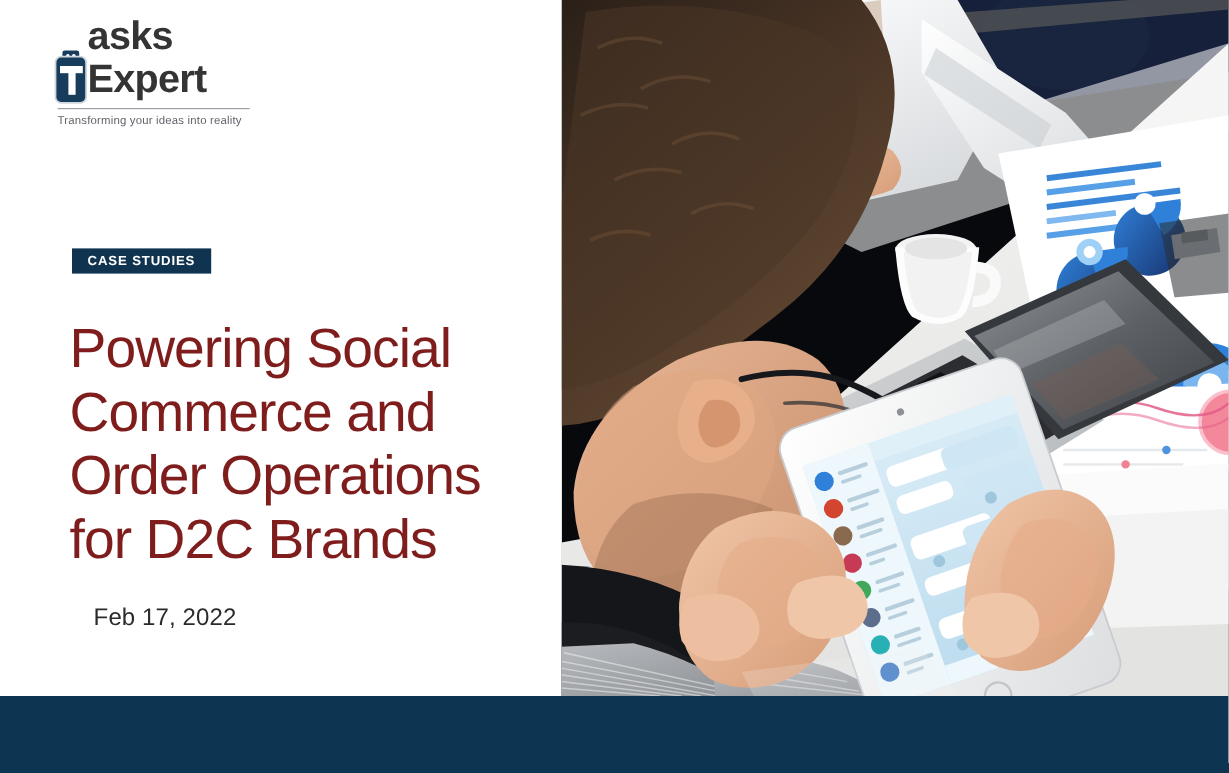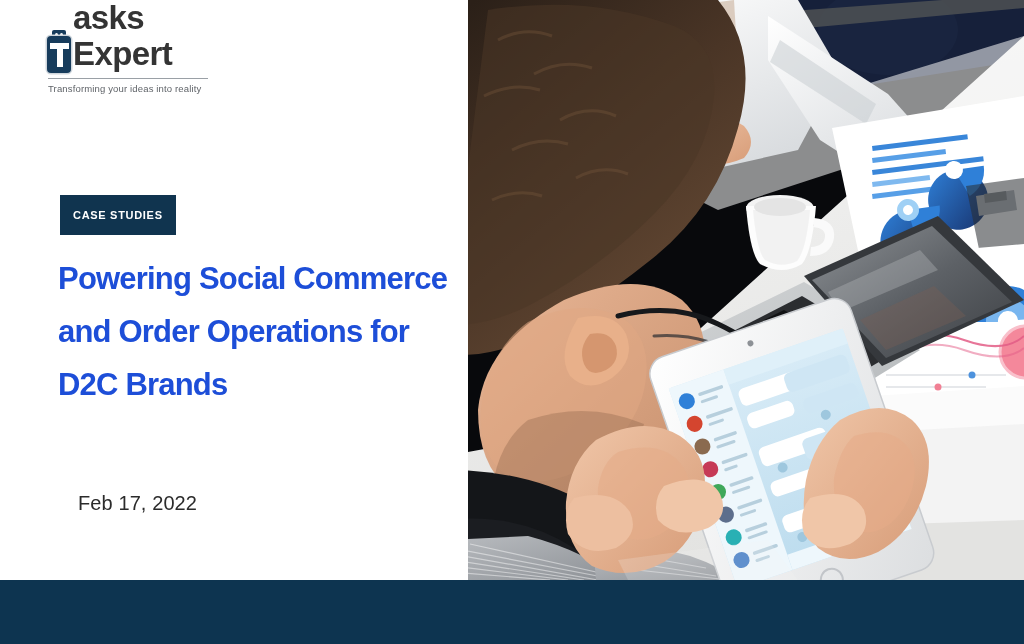--- a/index.html
+++ b/index.html
@@ -17,21 +17,21 @@
     width: 1024px;
     height: 644px;
     overflow: hidden;
     background: #ffffff;
   }
 
   
   .left-panel {
     position: absolute;
     left: 0;
-    top: 0;
+    top: 12px;
     width: 468px;
     height: 580px;
     background: #ffffff;
   }
 
   
   .logo-block {
     position: absolute;
     left: 46px;
     top: 28px;
@@ -116,44 +116,44 @@
     letter-spacing: 0.15px;
     color: #5f6368;
     white-space: nowrap;
   }
 
   
   .badge {
     position: absolute;
     left: 60px;
     top: 195px;
-    height: 40px;
+    height: 21px;
     padding: 0 13px;
     background: #10344f;
     color: #ffffff;
     font-size: 11px;
     font-weight: 700;
     letter-spacing: 0.7px;
     display: flex;
     align-items: center;
     box-sizing: border-box;
   }
 
   
   .headline {
     position: absolute;
     left: 58px;
     top: 252px;
     width: 400px;
     margin: 0;
-    font-size: 31px;
-    font-weight: 700;
+    font-size: 46px;
+    font-weight: 400;
     line-height: 53px;
     letter-spacing: -0.8px;
-    color: #1d4ed8;
+    color: #7f1d1d;
   }
 
   
   .post-date {
     position: absolute;
     left: 60px;
     top: 492px;
     font-size: 20px;
     font-weight: 400;
     letter-spacing: 0.1px;

